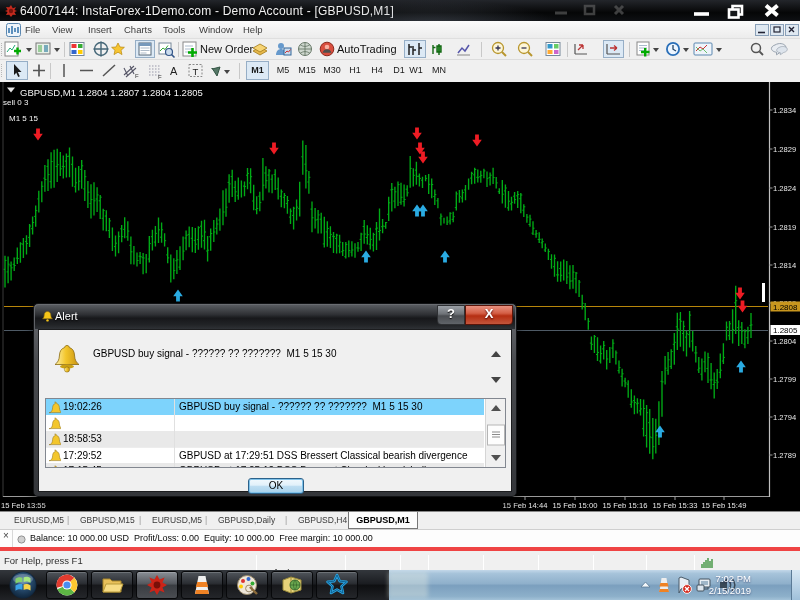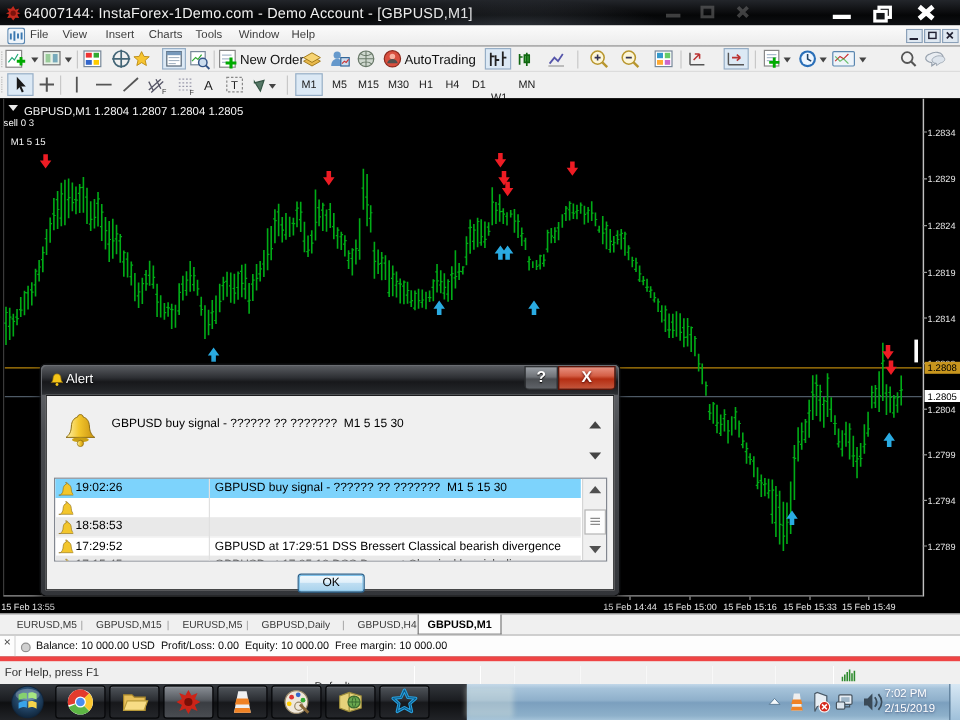--- a/index.html
+++ b/index.html
@@ -16,21 +16,21 @@
 #tabs span{position:absolute;top:3px}
 #tabs .tsep{color:#999}
 #atab{position:absolute;left:348px;top:0px;width:70px;height:17px;background:#fcfcfc;border:1px solid #777;border-top:none;color:#000;font-weight:bold;text-align:center;font-size:9px;padding-top:3px}
 #stat{left:0;top:529px;width:800px;height:18px;background:#fdfdfd;border-top:1px solid #cfcfcf;font-size:9px;color:#0a0a0a}
 #help{left:0;top:547px;width:800px;height:23px;background:#f0f0f0;border-top:4px solid #ef4444;font-size:9.5px;color:#2e2e2e}
 .hsep{position:absolute;width:1px;height:16px;top:4px;background:#d5d5d5;border-right:1px solid #fff}
 #task{left:0;top:570px;width:800px;height:30px;background:linear-gradient(180deg,#c3d8e9 0%,#a6c3da 12%,#8fb0cb 45%,#7b9fbe 52%,#8db0ca 88%,#a3c2d8 100%)}
 #task .darkzone{position:absolute;left:0;top:0;width:389px;height:30px;background:linear-gradient(180deg,#33373c 0%,#1b1d21 45%,#0e0f11 52%,#212327 100%)}
 .ticon{position:absolute;top:1px;width:42px;height:28px;border:1px solid #07080a;border-radius:3px;background:linear-gradient(180deg,#50555b 0%,#2b2e33 44%,#17181b 52%,#24262a 100%);box-shadow:inset 0 1px 0 rgba(255,255,255,.18)}
 .tray{position:absolute;top:0;height:30px}
-#clock{position:absolute;left:737px;top:3px;width:52px;color:#fff;font-size:9.5px;text-align:left;line-height:12px;text-shadow:0 1px 2px rgba(0,0,60,.5)}
+#clock{position:absolute;left:699px;top:3px;width:52px;color:#fff;font-size:9.5px;text-align:right;line-height:12px;text-shadow:0 1px 2px rgba(0,0,60,.5)}
 #sdesk{position:absolute;left:791px;top:0;width:9px;height:30px;background:linear-gradient(180deg,#d8e8f4,#9fc0da);border-left:1px solid #5a7a96}
 #dlg{left:33px;top:303px;width:484px;height:194px;border-radius:5px;background:linear-gradient(180deg,#6a6d72 0%,#4a4c50 30%,#333539 100%);box-shadow:0 4px 10px rgba(0,0,0,.7);border:1px solid #111214}
 #dlgbody{position:absolute;left:4px;top:25px;right:4px;bottom:4px;background:#f0f0f0;border:1px solid #1c1d1f}
 #dlgtitle{position:absolute;left:1px;top:1px;width:480px;height:24px;border-radius:4px 4px 0 0;background:linear-gradient(180deg,#585b60 0%,#2e3034 40%,#17181b 55%,#202225 80%,#2e3135 100%)}
 #dlgtitle .tt{position:absolute;left:20px;top:5px;color:#fff;font-size:11px;text-shadow:0 1px 2px #000}
 .lrow{position:absolute;left:1px;width:437px;height:16px;font-size:10px;color:#000}
 .lrow .tm{position:absolute;left:17px;top:2px}
 .okbtn{position:absolute;left:209px;top:148px;width:56px;height:16px;background:linear-gradient(180deg,#f2f9fd 0%,#e1f0fa 45%,#bfdef2 50%,#a8d2ec 100%);border:1px solid #2c628b;border-radius:3px;box-shadow:0 0 0 1px #7fc2ea inset;font-size:10px;color:#000;text-align:center;padding-top:1px}
 </style></head><body>
 <div id="scr">
@@ -197,28 +197,28 @@
  <path d="M149 6h12M149 9h12M149 12h12M149 15h12" stroke="#99a" stroke-width="1" stroke-dasharray="1.5 1.5"></path>
         <text x="158" y="19" font-size="6" fill="#333">F</text>
  <text x="170" y="15" font-size="11" fill="#222">A</text>
  <rect x="189" y="4.5" width="13" height="12" fill="none" stroke="#888" stroke-dasharray="2 1.5"></rect>
         <text x="192.5" y="14.5" font-size="9.5" fill="#222">T</text>
  <path d="M212 8l5 8 3-9-8 2z" fill="#576" stroke="#354"></path>
         <path d="M224 10l3 4 3-4z" fill="#444"></path>
  <path d="M239.5 3v16" stroke="#c8c8c8"></path>
  <rect x="246.5" y="1.5" width="22" height="18" fill="#dcE9f5" stroke="#96aec6"></rect>
 </svg>
-<span class="ptxt" style="left:247px;top:5px;width:21px;font-weight:normal">M1</span>
+<span class="ptxt" style="left:247px;top:5px;width:21px;font-weight:bold">M1</span>
 <span class="ptxt" style="left:273px;top:5px;width:20px">M5</span>
 <span class="ptxt" style="left:295px;top:5px;width:24px">M15</span>
 <span class="ptxt" style="left:320px;top:5px;width:24px">M30</span>
 <span class="ptxt" style="left:345px;top:5px;width:20px">H1</span>
 <span class="ptxt" style="left:367px;top:5px;width:20px">H4</span>
 <span class="ptxt" style="left:389px;top:5px;width:20px">D1</span>
-<span class="ptxt" style="left:406px;top:16px;width:20px">W1</span>
+<span class="ptxt" style="left:406px;top:5px;width:20px">W1</span>
 <span class="ptxt" style="left:428px;top:5px;width:22px">MN</span>
 </div>
 <div class="abs" id="chart"><svg width="800" height="429" viewBox="0 82 800 429">
 <style>.ax{font:7.6px "Liberation Sans",sans-serif;fill:#e8e8e8}.axb{font:8px "Liberation Sans",sans-serif;fill:#000}
 .wt{font:9.5px "Liberation Sans",sans-serif;fill:#f4f4f4}.wt2{font:8px "Liberation Sans",sans-serif;fill:#f4f4f4}</style>
 <rect x="0" y="82" width="800" height="429" fill="#000"></rect>
 <path d="M4 306.5H768" stroke="#b8860b" stroke-width="1"></path>
 <path d="M4 330.5H768" stroke="#4e5a66" stroke-width="1"></path>
 <path d="M5.0 255.7V287.5M8.1 256.5V283.3M11.1 261.5V280.4M14.2 257.5V271.1M17.3 247.4V264.1M20.4 242.2V262.7M23.4 238.1V258.0M26.5 235.3V254.5M29.6 223.9V247.1M32.6 216.6V234.5M35.7 205.4V226.8M38.8 190.8V212.6M41.8 181.3V202.2M44.9 165.0V191.8M48.0 159.2V190.9M51.1 152.2V188.5M54.1 149.8V187.7M57.2 148.8V181.9M60.3 152.1V176.1M63.3 155.5V178.6M66.4 153.4V177.6M69.5 147.5V177.3M72.5 156.5V186.7M75.6 167.7V192.5M78.7 165.9V190.4M81.7 160.1V188.8M84.8 169.9V200.9M87.9 180.9V208.0M91.0 184.2V218.4M94.0 182.2V215.6M97.1 187.3V211.9M100.2 195.0V218.9M103.2 208.7V230.6M106.3 210.3V231.3M109.4 218.0V237.9M112.4 227.4V251.1M115.5 235.5V256.6M118.6 231.4V253.3M121.7 225.1V242.3M124.7 217.3V238.2M127.8 221.3V240.7M130.9 236.5V264.2M133.9 246.1V264.5M137.0 252.6V266.4M140.1 251.9V263.9M143.1 253.1V274.2M146.2 254.0V273.2M149.3 236.0V262.5M152.4 229.7V250.5M155.4 226.1V246.4M158.5 217.5V243.1M161.6 222.6V242.8M164.6 233.2V246.4M167.7 247.3V263.2M170.8 254.4V282.5M173.8 258.2V279.3M176.9 250.0V274.1M180.0 246.2V270.0M183.1 236.5V260.2M186.1 230.6V250.2M189.2 226.4V247.3M192.3 227.0V252.2M195.3 228.1V253.1M198.4 226.3V249.8M201.5 220.7V247.7M204.5 219.7V249.4M207.6 235.9V261.5M210.7 228.4V250.8M213.8 220.0V242.0M216.8 217.5V234.6M219.9 208.4V230.8M223.0 190.3V225.3M226.0 188.4V216.8M229.1 174.3V202.7M232.2 169.8V196.9M235.2 180.8V202.0M238.3 177.4V199.8M241.4 180.6V197.6M244.5 181.5V196.2M247.5 167.9V189.3M250.6 168.2V193.3M253.7 184.7V210.2M256.7 196.3V214.2M259.8 191.8V211.3M262.9 157.9V200.4M265.9 166.2V188.6M269.0 168.9V192.5M272.1 174.5V193.2M275.2 169.2V190.1M278.2 177.4V199.4M281.3 189.4V207.3M284.4 193.1V208.3M287.4 196.1V213.8M290.5 208.6V224.1M293.6 206.8V229.6M296.6 199.6V220.5M299.7 181.8V216.5M302.8 140.6V174.7M305.9 144.9V188.6M308.9 171.0V193.7M312.0 201.4V232.2M315.1 207.9V228.4M318.1 210.1V233.5M321.2 212.8V233.4M324.3 216.8V247.5M327.3 221.2V246.8M330.4 226.2V247.9M333.5 232.0V252.9M336.6 233.8V253.5M339.6 234.8V253.2M342.7 241.9V255.9M345.8 242.0V258.5M348.8 240.6V257.3M351.9 241.2V256.4M355.0 243.2V257.7M358.0 242.0V251.7M361.1 232.8V251.0M364.2 220.0V243.8M367.3 225.3V244.4M370.3 227.7V249.5M373.4 232.8V251.4M376.5 221.9V249.9M379.5 208.6V240.5M382.6 219.1V233.3M385.7 221.9V228.7M388.7 196.8V221.1M391.8 183.0V211.4M394.9 186.7V208.2M398.0 181.4V206.1M401.0 182.8V204.8M404.1 184.6V206.6M407.2 185.3V196.5M410.2 156.0V187.7M413.3 168.3V186.6M416.4 161.8V184.7M419.4 173.5V186.6M422.5 176.8V187.9M425.6 175.0V181.3M428.7 174.1V193.9M431.7 178.5V198.3M434.8 189.5V204.9M437.9 198.1V208.3M440.9 213.6V225.4M444.0 217.8V223.4M447.1 216.6V225.1M450.1 212.3V224.5M453.2 211.8V222.2M456.3 191.4V210.5M459.4 189.9V202.7M462.4 189.4V202.4M465.5 185.1V200.2M468.6 178.5V189.8M471.6 171.7V184.2M474.7 167.8V183.8M477.8 169.5V182.5M480.8 170.7V182.8M483.9 168.7V178.2M487.0 171.5V187.0M490.1 172.4V185.6M493.1 167.8V184.1M496.2 177.0V188.6M499.3 188.2V194.0M502.3 179.9V203.6M505.4 184.5V207.7M508.5 190.9V210.7M511.5 196.7V210.5M514.6 191.9V203.8M517.7 190.9V208.0M520.8 193.1V213.2M523.8 204.3V216.9M526.9 214.0V222.8M530.0 214.8V226.7M533.0 221.2V235.0M536.1 229.9V237.7M539.2 232.3V243.1M542.2 238.6V248.3M545.3 243.5V252.1M548.4 248.8V260.0M551.5 254.3V268.7M554.5 254.5V276.7M557.6 261.3V281.7M560.7 261.4V281.7M563.7 259.4V280.6M566.8 261.1V283.9M569.9 265.2V289.3M573.0 265.0V288.8M576.0 272.0V293.3M579.1 279.9V296.9M582.2 294.7V309.5M585.2 303.0V320.3M588.3 317.9V329.7M591.4 336.6V349.9M594.4 334.9V353.1M597.5 337.3V361.1M600.6 345.5V363.4M603.7 341.1V359.6M606.7 349.9V369.5M609.8 346.9V363.0M612.9 339.2V358.1M615.9 350.5V364.6M619.0 360.4V373.5M622.1 368.7V386.5M625.1 377.8V387.2M628.2 380.3V397.7M631.3 389.3V407.7M634.4 395.5V414.2M637.4 398.3V413.5M640.5 398.9V415.5M643.6 399.6V436.5M646.6 405.1V447.6M649.7 409.0V453.8M652.8 418.1V459.2M655.8 418.8V453.4M658.9 401.2V445.0M662.0 370.9V416.7M665.1 356.0V384.6M668.1 352.1V374.7M671.2 349.2V369.1M674.3 333.1V364.8M677.3 312.7V349.9M680.4 312.1V346.7M683.5 320.7V351.3M686.5 330.8V356.5M689.6 311.1V347.5M692.7 331.1V351.6M695.8 346.0V362.4M698.8 357.1V373.0M701.9 358.6V380.5M705.0 351.5V372.2M708.0 352.8V382.9M711.1 363.1V389.2M714.2 372.6V398.6M717.2 369.1V389.0M720.3 353.5V378.2M723.4 343.2V363.9M726.5 321.5V340.4M729.5 320.9V340.0M732.6 309.3V343.4M735.7 285.7V334.1M738.7 320.3V345.9M741.8 322.0V344.0M744.9 329.2V348.2M747.9 326.8V343.9M751.0 312.9V338.0" stroke="#00ab16" stroke-width="1.35" fill="none"></path>
 <path d="M5.0 269.3h-1.5M5.0 260.4h1.5M8.1 271.9h-1.5M8.1 264.2h1.5M11.1 265.8h-1.5M11.1 267.8h1.5M14.2 264.3h-1.5M14.2 265.5h1.5M17.3 258.1h-1.5M17.3 258.5h1.5M20.4 243.8h1.5M23.4 244.1h-1.5M26.5 241.6h-1.5M26.5 243.5h1.5M29.6 237.4h-1.5M29.6 226.0h1.5M32.6 228.7h-1.5M32.6 222.5h1.5M35.7 216.4h-1.5M35.7 210.6h1.5M38.8 198.9h-1.5M41.8 186.3h1.5M44.9 178.2h-1.5M44.9 179.6h1.5M48.0 166.4h-1.5M48.0 174.6h1.5M51.1 181.7h-1.5M51.1 161.5h1.5M57.2 166.4h-1.5M57.2 164.7h1.5M60.3 168.8h1.5M63.3 166.4h-1.5M63.3 166.7h1.5M66.4 161.1h-1.5M66.4 156.4h1.5M69.5 156.2h-1.5M72.5 164.3h-1.5M75.6 186.8h-1.5M75.6 182.8h1.5M78.7 181.2h1.5M81.7 169.4h-1.5M81.7 165.8h1.5M84.8 188.9h-1.5M84.8 176.7h1.5M87.9 192.2h1.5M91.0 203.4h-1.5M91.0 199.6h1.5M94.0 200.8h1.5M97.1 199.0h-1.5M97.1 194.9h1.5M100.2 200.8h-1.5M100.2 197.2h1.5M103.2 218.3h-1.5M103.2 210.6h1.5M106.3 216.0h-1.5M109.4 230.6h-1.5M109.4 220.9h1.5M115.5 246.6h-1.5M115.5 243.2h1.5M118.6 236.3h1.5M121.7 228.8h-1.5M121.7 236.6h1.5M124.7 229.4h-1.5M127.8 236.9h-1.5M127.8 231.1h1.5M130.9 245.3h-1.5M130.9 251.8h1.5M137.0 260.5h1.5M140.1 256.2h-1.5M140.1 256.5h1.5M143.1 257.7h-1.5M143.1 258.0h1.5M149.3 259.0h-1.5M149.3 243.6h1.5M152.4 236.7h-1.5M155.4 242.1h-1.5M155.4 233.4h1.5M158.5 229.8h1.5M161.6 237.2h-1.5M161.6 229.8h1.5M164.6 240.7h1.5M167.7 254.9h-1.5M167.7 257.9h1.5M173.8 270.6h1.5M176.9 260.7h-1.5M176.9 259.8h1.5M180.0 267.1h-1.5M183.1 251.1h1.5M186.1 238.0h-1.5M186.1 235.3h1.5M189.2 234.4h-1.5M192.3 238.3h-1.5M195.3 240.4h-1.5M195.3 244.2h1.5M198.4 239.6h-1.5M198.4 227.7h1.5M201.5 226.2h-1.5M201.5 236.1h1.5M204.5 240.7h-1.5M204.5 232.0h1.5M207.6 251.0h-1.5M207.6 250.2h1.5M210.7 236.8h-1.5M210.7 233.5h1.5M213.8 232.0h1.5M216.8 228.3h-1.5M216.8 224.0h1.5M219.9 220.0h-1.5M223.0 212.0h1.5M226.0 207.2h1.5M229.1 182.4h-1.5M229.1 183.9h1.5M232.2 176.6h-1.5M235.2 187.4h-1.5M235.2 191.8h1.5M238.3 195.7h-1.5M244.5 186.1h-1.5M244.5 186.4h1.5M247.5 175.2h-1.5M247.5 173.4h1.5M250.6 183.0h-1.5M250.6 176.7h1.5M253.7 201.0h-1.5M256.7 209.7h-1.5M256.7 208.5h1.5M259.8 196.2h-1.5M259.8 202.6h1.5M262.9 185.2h1.5M265.9 173.0h-1.5M265.9 180.7h1.5M269.0 175.1h-1.5M269.0 170.9h1.5M272.1 179.2h-1.5M275.2 174.6h-1.5M278.2 188.8h-1.5M281.3 196.3h-1.5M281.3 191.8h1.5M284.4 197.3h-1.5M284.4 195.5h1.5M287.4 203.5h-1.5M287.4 200.5h1.5M290.5 217.1h-1.5M290.5 211.1h1.5M293.6 215.4h-1.5M293.6 208.2h1.5M296.6 207.1h1.5M299.7 208.6h-1.5M302.8 156.8h-1.5M305.9 164.2h-1.5M305.9 170.8h1.5M308.9 182.0h-1.5M308.9 177.3h1.5M312.0 209.1h-1.5M312.0 217.8h1.5M315.1 220.1h1.5M318.1 219.4h-1.5M318.1 214.9h1.5M321.2 219.2h-1.5M324.3 243.9h-1.5M327.3 231.9h-1.5M327.3 228.5h1.5M330.4 237.7h-1.5M330.4 234.4h1.5M333.5 236.3h-1.5M333.5 236.7h1.5M336.6 238.4h-1.5M336.6 235.1h1.5M339.6 246.0h-1.5M339.6 242.1h1.5M342.7 251.7h-1.5M342.7 250.6h1.5M345.8 256.7h-1.5M345.8 244.4h1.5M348.8 250.5h1.5M351.9 252.1h-1.5M351.9 250.0h1.5M358.0 247.9h-1.5M358.0 248.1h1.5M361.1 239.4h-1.5M361.1 234.1h1.5M364.2 226.5h-1.5M364.2 234.1h1.5M367.3 237.5h-1.5M367.3 234.7h1.5M370.3 244.2h-1.5M370.3 239.4h1.5M373.4 245.1h-1.5M373.4 234.6h1.5M376.5 229.0h-1.5M376.5 228.1h1.5M379.5 231.5h-1.5M379.5 230.4h1.5M382.6 226.7h-1.5M382.6 226.1h1.5M385.7 226.3h-1.5M385.7 222.5h1.5M388.7 214.3h-1.5M388.7 202.8h1.5M391.8 189.9h-1.5M391.8 189.4h1.5M394.9 201.1h-1.5M394.9 191.8h1.5M398.0 184.6h1.5M401.0 202.3h-1.5M401.0 197.3h1.5M404.1 201.6h-1.5M404.1 199.5h1.5M407.2 189.2h-1.5M407.2 192.8h1.5M410.2 168.4h1.5M413.3 175.3h1.5M416.4 170.1h-1.5M416.4 176.3h1.5M419.4 176.2h-1.5M419.4 178.4h1.5M422.5 180.2h-1.5M425.6 178.4h1.5M428.7 184.3h1.5M431.7 184.5h1.5M434.8 196.5h-1.5M434.8 194.6h1.5M437.9 200.8h-1.5M440.9 218.0h-1.5M440.9 216.2h1.5M447.1 222.1h1.5M450.1 220.9h-1.5M450.1 213.3h1.5M453.2 219.4h-1.5M453.2 216.7h1.5M456.3 207.6h-1.5M456.3 193.9h1.5M459.4 196.7h1.5M462.4 198.0h-1.5M462.4 192.6h1.5M465.5 189.9h-1.5M471.6 178.1h-1.5M471.6 173.4h1.5M474.7 174.8h-1.5M474.7 169.5h1.5M477.8 177.3h-1.5M477.8 177.7h1.5M480.8 176.6h-1.5M480.8 175.4h1.5M483.9 170.9h1.5M487.0 178.6h1.5M490.1 177.5h-1.5M490.1 175.2h1.5M493.1 177.6h1.5M496.2 182.9h1.5M499.3 191.7h-1.5M502.3 194.2h1.5M505.4 190.9h-1.5M505.4 188.0h1.5M508.5 207.9h-1.5M508.5 201.2h1.5M511.5 203.9h-1.5M511.5 202.3h1.5M514.6 196.2h-1.5M514.6 199.6h1.5M517.7 195.8h-1.5M517.7 194.5h1.5M520.8 198.7h-1.5M520.8 195.0h1.5M523.8 210.2h-1.5M523.8 206.8h1.5M526.9 217.1h1.5M530.0 224.5h-1.5M530.0 219.1h1.5M533.0 233.2h-1.5M533.0 228.2h1.5M536.1 234.2h-1.5M536.1 233.7h1.5M539.2 239.5h-1.5M539.2 239.3h1.5M542.2 242.8h-1.5M542.2 241.7h1.5M545.3 250.0h-1.5M545.3 248.0h1.5M548.4 251.6h1.5M551.5 259.4h-1.5M554.5 266.7h-1.5M554.5 258.3h1.5M557.6 274.9h-1.5M557.6 274.9h1.5M560.7 268.5h-1.5M560.7 275.3h1.5M566.8 277.0h1.5M569.9 273.1h-1.5M569.9 281.1h1.5M573.0 280.9h-1.5M573.0 272.1h1.5M576.0 278.8h-1.5M576.0 273.1h1.5M579.1 282.1h1.5M582.2 303.3h1.5M585.2 307.0h-1.5M588.3 321.3h1.5M591.4 343.1h-1.5M591.4 344.3h1.5M594.4 336.6h1.5M597.5 354.5h-1.5M597.5 352.4h1.5M600.6 361.1h-1.5M600.6 353.6h1.5M603.7 348.9h-1.5M603.7 345.4h1.5M606.7 359.0h1.5M612.9 348.1h-1.5M612.9 343.2h1.5M615.9 352.9h1.5M619.0 370.6h-1.5M619.0 367.6h1.5M622.1 376.3h-1.5M622.1 373.8h1.5M625.1 381.0h-1.5M625.1 382.9h1.5M628.2 384.2h-1.5M631.3 404.4h-1.5M631.3 402.0h1.5M634.4 400.5h-1.5M634.4 402.5h1.5M637.4 403.8h-1.5M637.4 403.2h1.5M640.5 410.9h-1.5M640.5 408.9h1.5M643.6 428.7h-1.5M643.6 408.5h1.5M646.6 435.6h-1.5M646.6 412.7h1.5M649.7 422.7h-1.5M649.7 437.0h1.5M652.8 437.7h-1.5M652.8 446.7h1.5M655.8 435.2h1.5M662.0 381.3h-1.5M662.0 381.9h1.5M665.1 368.2h1.5M668.1 370.3h-1.5M668.1 359.8h1.5M671.2 366.4h-1.5M671.2 351.5h1.5M674.3 344.3h-1.5M674.3 342.3h1.5M677.3 326.8h-1.5M677.3 329.1h1.5M680.4 319.3h-1.5M680.4 321.2h1.5M683.5 333.5h-1.5M683.5 326.3h1.5M686.5 337.1h-1.5M686.5 333.8h1.5M689.6 334.6h-1.5M689.6 315.1h1.5M692.7 341.1h-1.5M695.8 352.9h-1.5M695.8 352.9h1.5M698.8 369.9h-1.5M698.8 368.2h1.5M701.9 374.2h-1.5M705.0 361.8h-1.5M708.0 368.5h-1.5M708.0 357.5h1.5M711.1 380.0h-1.5M711.1 379.9h1.5M714.2 384.5h-1.5M714.2 382.4h1.5M717.2 380.3h-1.5M717.2 382.1h1.5M720.3 372.3h-1.5M720.3 370.2h1.5M723.4 361.0h-1.5M723.4 357.4h1.5M726.5 327.2h1.5M729.5 335.7h-1.5M729.5 323.8h1.5M732.6 329.7h1.5M735.7 302.8h-1.5M735.7 300.7h1.5M738.7 327.6h-1.5M741.8 327.1h-1.5M741.8 331.2h1.5M744.9 344.1h-1.5M744.9 331.6h1.5M747.9 337.7h-1.5M747.9 331.1h1.5M751.0 325.4h-1.5M751.0 324.9h1.5" stroke="#00ab16" stroke-width="1" fill="none"></path>

